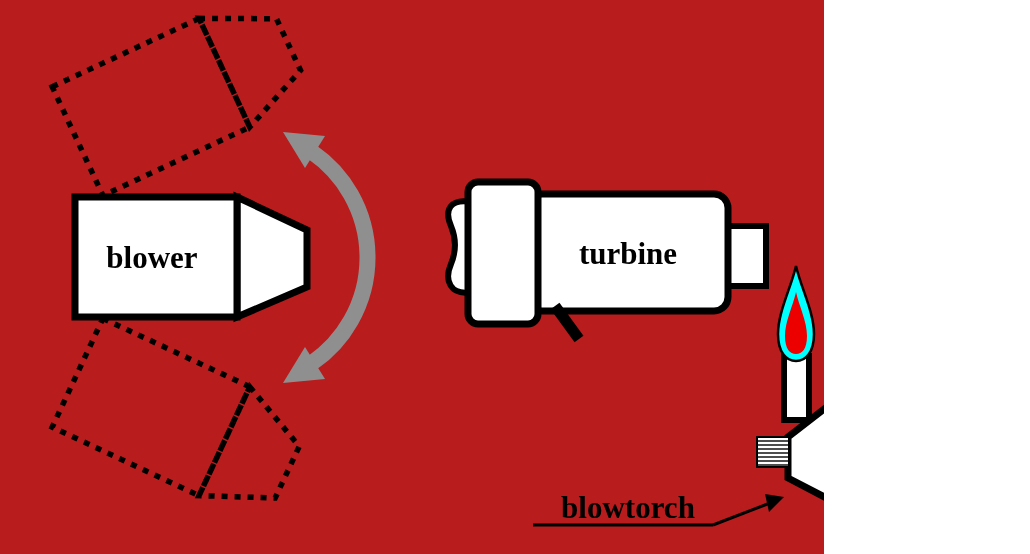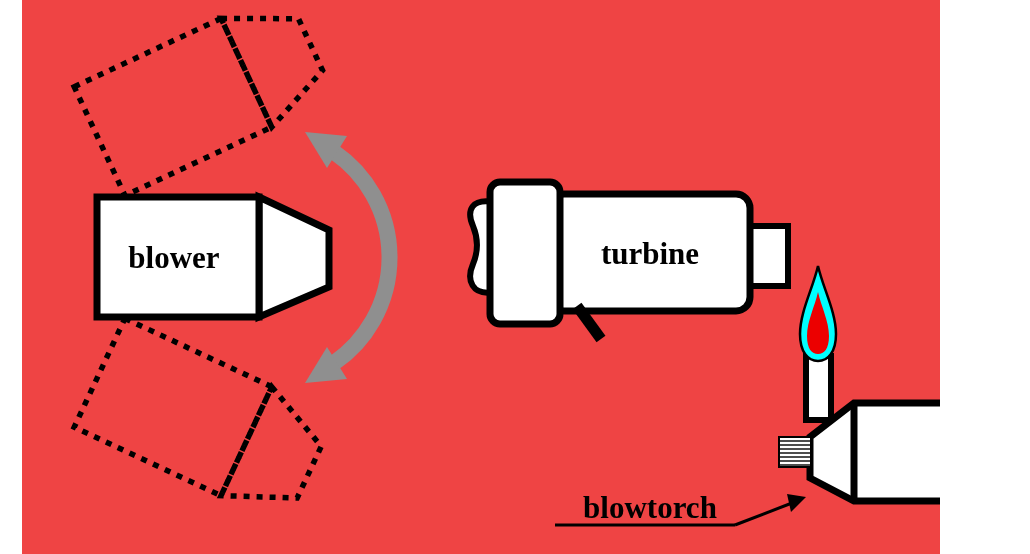--- a/index.html
+++ b/index.html
@@ -1,16 +1,16 @@
 <!DOCTYPE html>
 <html><head>
 <meta charset="utf-8">
 <style>
   html,body{margin:0;padding:0;background:#fff;}
-  #stage{position:relative;width:918px;height:554px;background:#ef4444;overflow:hidden;margin-left:22px;}
+  #stage{position:relative;width:824px;height:554px;background:#b91c1c;overflow:hidden;}
   svg{display:block;}
   .label{font-family:"Liberation Serif", serif;font-weight:bold;font-size:31px;fill:#000;}
   .solid{fill:#fff;stroke:#000;stroke-width:7;stroke-linejoin:miter;}
   .solid-thin{fill:#fff;stroke:#000;stroke-width:6;}
   .ghost{fill:none;stroke:#000;stroke-width:5.5;stroke-dasharray:6 7;stroke-linecap:butt;}
 </style>
 </head>
 <body>
 
 <div id="stage">

